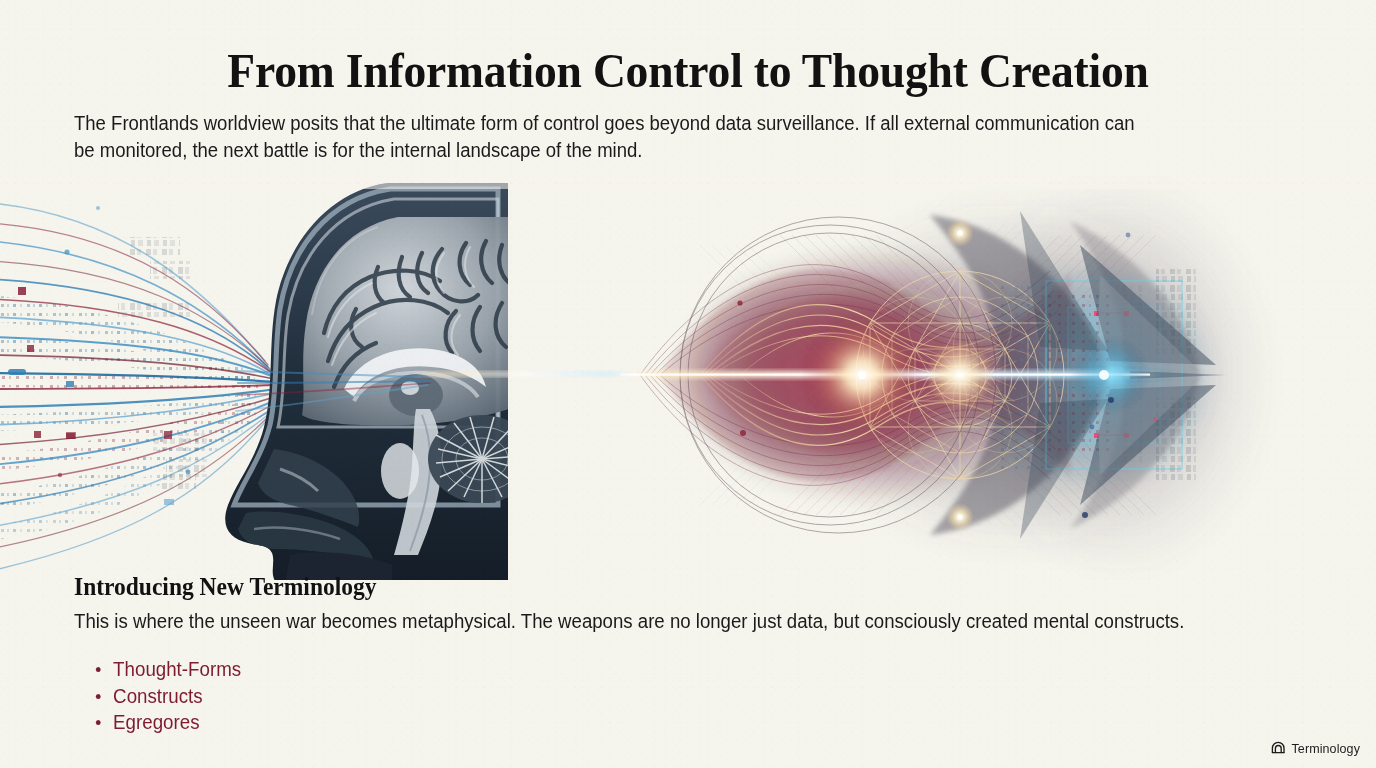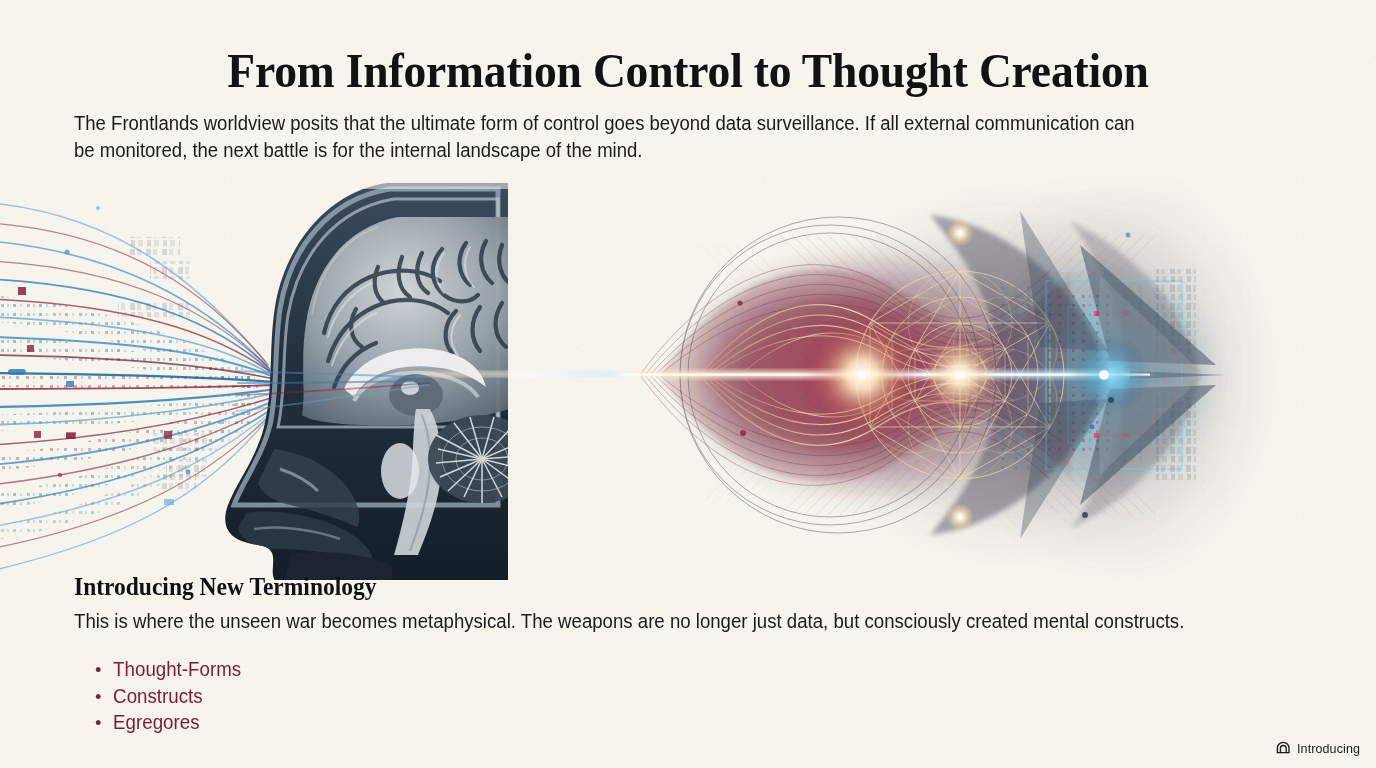--- a/index.html
+++ b/index.html
@@ -633,16 +633,16 @@
 <div class="brand">
   <span class="brand-mark">
     <svg width="15" height="13" viewBox="0 0 15 13" xmlns="http://www.w3.org/2000/svg">
       <g fill="none" stroke="#1d1d1d" stroke-width="1.35" stroke-linecap="round">
         <path d="M1.4 11.6 V7.2 A5.8 5.8 0 0 1 13 7.2 V11.6"></path>
         <path d="M4.4 11.6 V7.4 A2.9 2.9 0 0 1 10.2 7.4 V11.6"></path>
       </g>
       <path d="M1.4 11.6 H13" stroke="#1d1d1d" stroke-width="1.2" stroke-linecap="round"></path>
     </svg>
   </span>
-  <span class="brand-name">Introducing</span>
+  <span class="brand-name">Terminology</span>
 </div>
 
 <div class="paper-grain"></div>
 
 </body></html>

